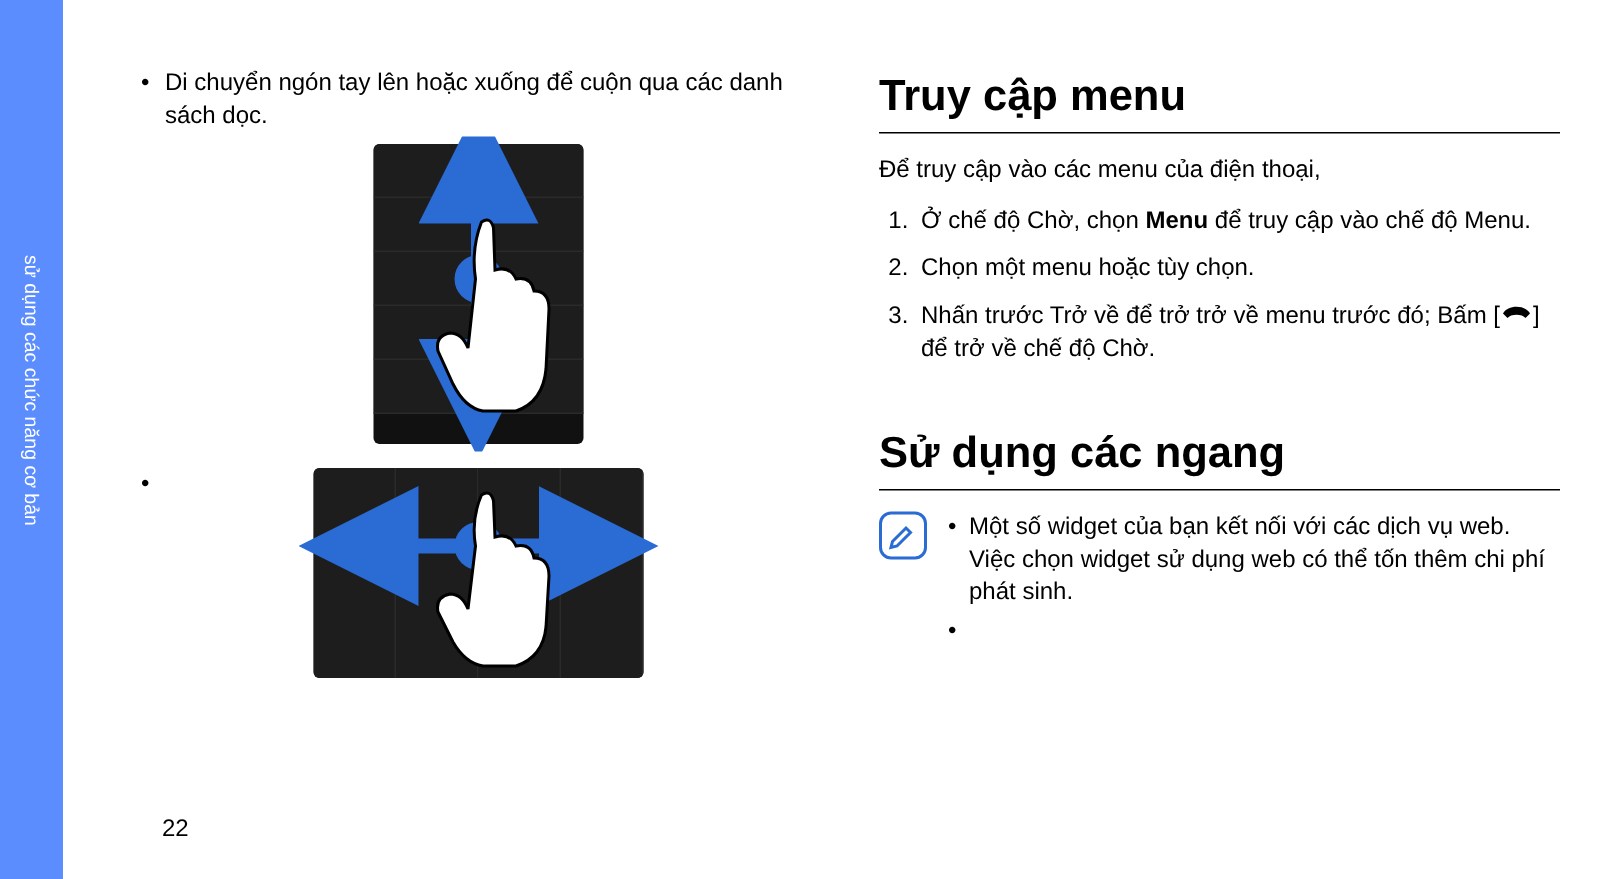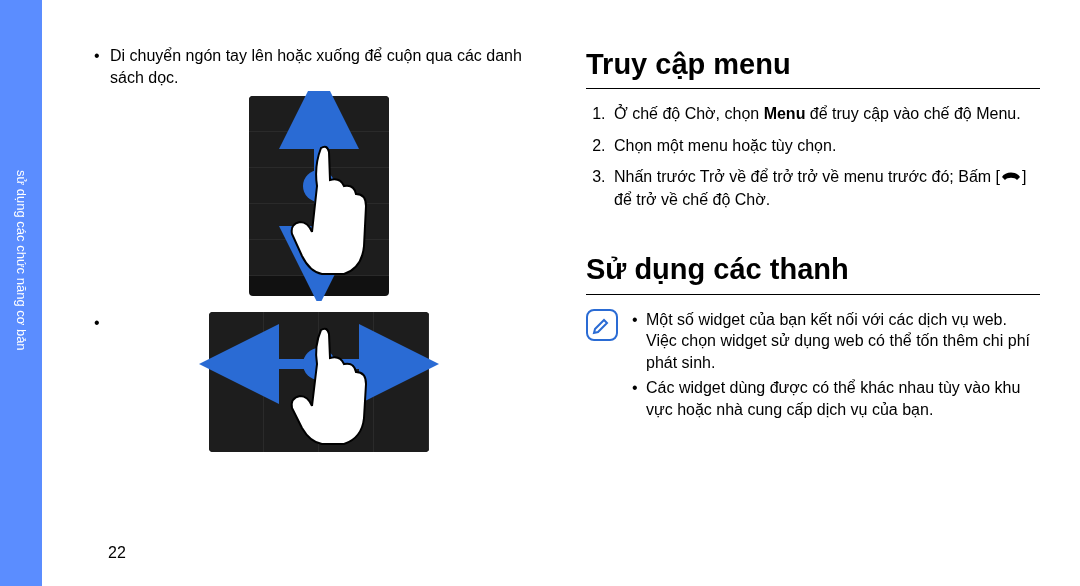--- a/index.html
+++ b/index.html
@@ -103,51 +103,51 @@
             <path d="M118,62 q-3,-18 4,-34 q6,-4 8,4 l1,24 q10,-3 14,6 q10,-2 12,8 q10,0 10,12 l-2,34 q-2,20 -20,26 l-22,0 q-12,-2 -20,-16 l-10,-20 q-2,-10 8,-12 q8,0 12,10 z" fill="#fff" stroke="#000" stroke-width="2"></path>
           </g>
         </svg>
       </div>
     </div>
   </div>
 
   <div class="col">
     <h2 class="section">Truy cập menu</h2>
     <hr class="rule">
+    <p class="intro">Để truy cập vào các menu của điện thoại,</p>
     <ol class="steps">
       <li>
         <span>Ở chế độ Chờ, chọn </span><b>Menu</b><span> để truy cập vào chế độ Menu.</span>
       </li>
       <li>
         <span>Chọn một menu hoặc tùy chọn.</span>
       </li>
       <li>
         <span>Nhấn trước Trở về để trở trở về menu trước đó; Bấm [</span><span class="kbd-icon"><svg width="22" height="14" viewBox="0 0 22 14">
               <path d="M2,8 C5,2 17,2 20,8 L17,11 C15,8 7,8 5,11 Z" fill="#000"></path>
             </svg></span><span>] để trở về chế độ Chờ.</span>
       </li>
     </ol>
 
     <div class="h2-spacer"></div>
-    <h2 class="section">Sử dụng các thanh</h2>
+    <h2 class="section">Sử dụng các ngang</h2>
     <hr class="rule">
 
     <div class="note-box">
       <div class="note-icon">
         <svg width="20" height="20" viewBox="0 0 20 20">
             <path d="M3,14 L12,5 L15,8 L6,17 L2,18 Z" fill="none" stroke="#2a6bd4" stroke-width="2"></path>
           </svg>
       </div>
       <div class="note-list">
         <div class="bullet-item">
           <span class="dot">•</span>
           <span>Một số widget của bạn kết nối với các dịch vụ web. Việc chọn widget sử dụng web có thể tốn thêm chi phí phát sinh.</span>
         </div>
         <div class="bullet-item">
           <span class="dot">•</span>
-          <span>Các widget dùng được có thể khác nhau tùy vào khu vực hoặc nhà cung cấp dịch vụ của bạn.</span>
         </div>
       </div>
     </div>
   </div>
 </div>
 
 <div class="page-num">22</div>
 
 </body></html>

